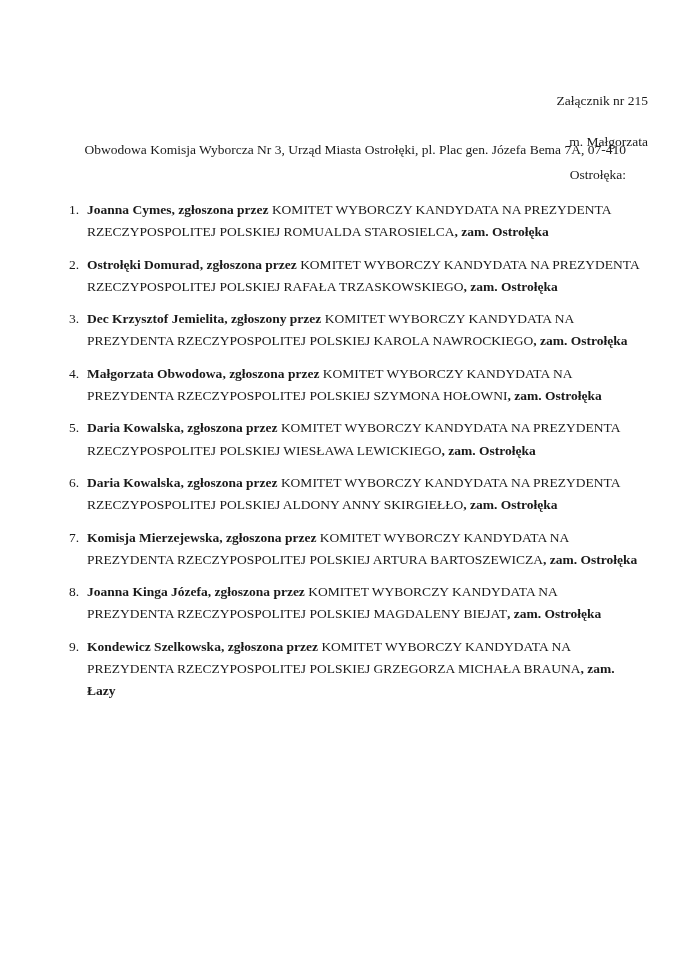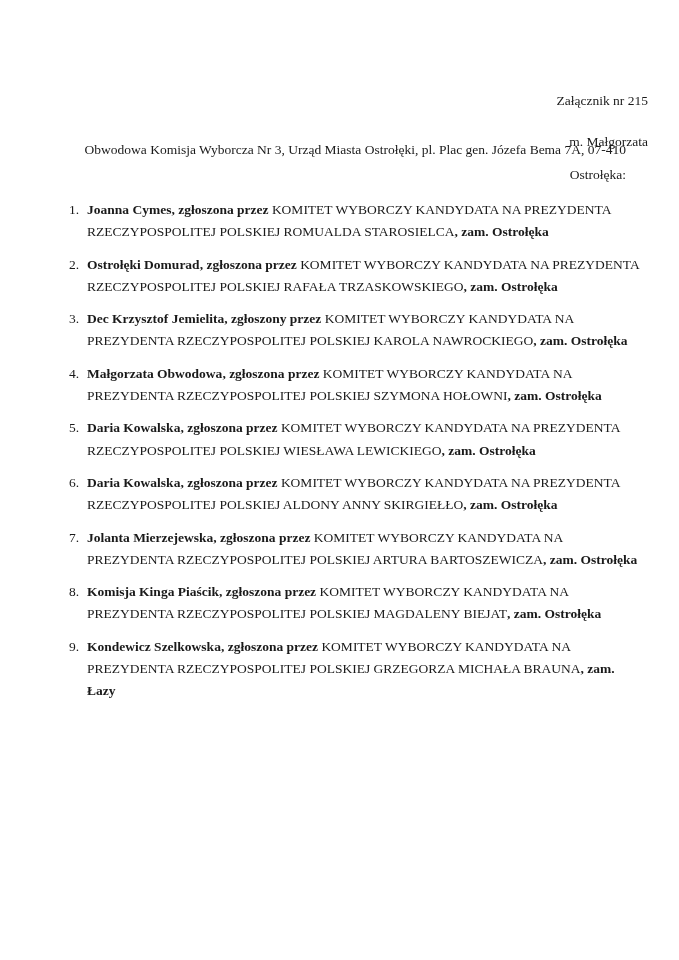--- a/index.html
+++ b/index.html
@@ -125,25 +125,25 @@
       <li class="member-item">
         <span class="item-number">5.</span>
         <span class="item-body"><span class="member-name">Daria Kowalska</span><span class="submitted-by">, zgłoszona przez </span><span class="committee">KOMITET WYBORCZY KANDYDATA NA PREZYDENTA RZECZYPOSPOLITEJ POLSKIEJ WIESŁAWA LEWICKIEGO</span><span class="residence">, zam. Ostrołęka</span></span>
       </li>
       <li class="member-item">
         <span class="item-number">6.</span>
         <span class="item-body"><span class="member-name">Daria Kowalska</span><span class="submitted-by">, zgłoszona przez </span><span class="committee">KOMITET WYBORCZY KANDYDATA NA PREZYDENTA RZECZYPOSPOLITEJ POLSKIEJ ALDONY ANNY SKIRGIEŁŁO</span><span class="residence">, zam. Ostrołęka</span></span>
       </li>
       <li class="member-item">
         <span class="item-number">7.</span>
-        <span class="item-body"><span class="member-name">Jolanta Mierzejewska</span><span class="submitted-by">, zgłoszona przez </span><span class="committee">KOMITET WYBORCZY KANDYDATA NA PREZYDENTA RZECZYPOSPOLITEJ POLSKIEJ ARTURA BARTOSZEWICZA</span><span class="residence">, zam. Ostrołęka</span></span>
+        <span class="item-body"><span class="member-name">Komisja Mierzejewska</span><span class="submitted-by">, zgłoszona przez </span><span class="committee">KOMITET WYBORCZY KANDYDATA NA PREZYDENTA RZECZYPOSPOLITEJ POLSKIEJ ARTURA BARTOSZEWICZA</span><span class="residence">, zam. Ostrołęka</span></span>
       </li>
       <li class="member-item">
         <span class="item-number">8.</span>
-        <span class="item-body"><span class="member-name">Komisja Kinga Piaścik</span><span class="submitted-by">, zgłoszona przez </span><span class="committee">KOMITET WYBORCZY KANDYDATA NA PREZYDENTA RZECZYPOSPOLITEJ POLSKIEJ MAGDALENY BIEJAT</span><span class="residence">, zam. Ostrołęka</span></span>
+        <span class="item-body"><span class="member-name">Joanna Kinga Józefa</span><span class="submitted-by">, zgłoszona przez </span><span class="committee">KOMITET WYBORCZY KANDYDATA NA PREZYDENTA RZECZYPOSPOLITEJ POLSKIEJ MAGDALENY BIEJAT</span><span class="residence">, zam. Ostrołęka</span></span>
       </li>
       <li class="member-item">
         <span class="item-number">9.</span>
         <span class="item-body"><span class="member-name">Kondewicz Szelkowska</span><span class="submitted-by">, zgłoszona przez </span><span class="committee">KOMITET WYBORCZY KANDYDATA NA PREZYDENTA RZECZYPOSPOLITEJ POLSKIEJ GRZEGORZA MICHAŁA BRAUNA</span><span class="residence">, zam. Łazy</span></span>
       </li>
     </ol>
 
 </div>
 
 </body></html>

